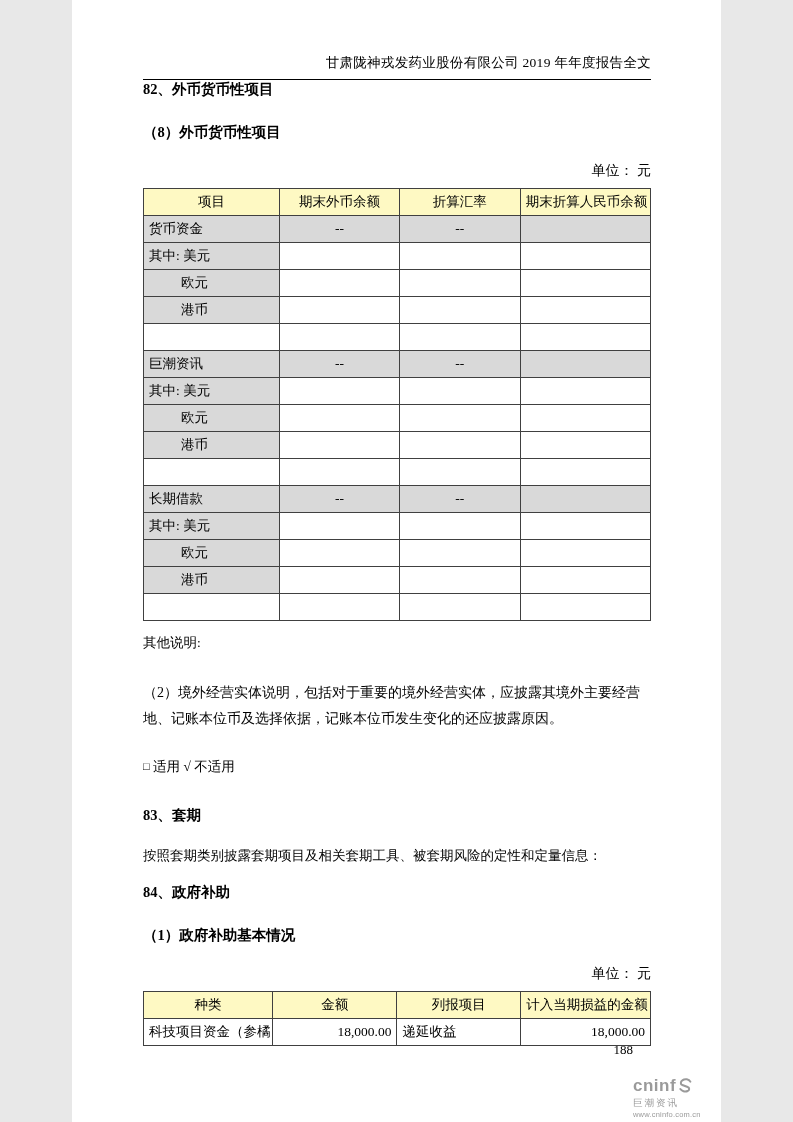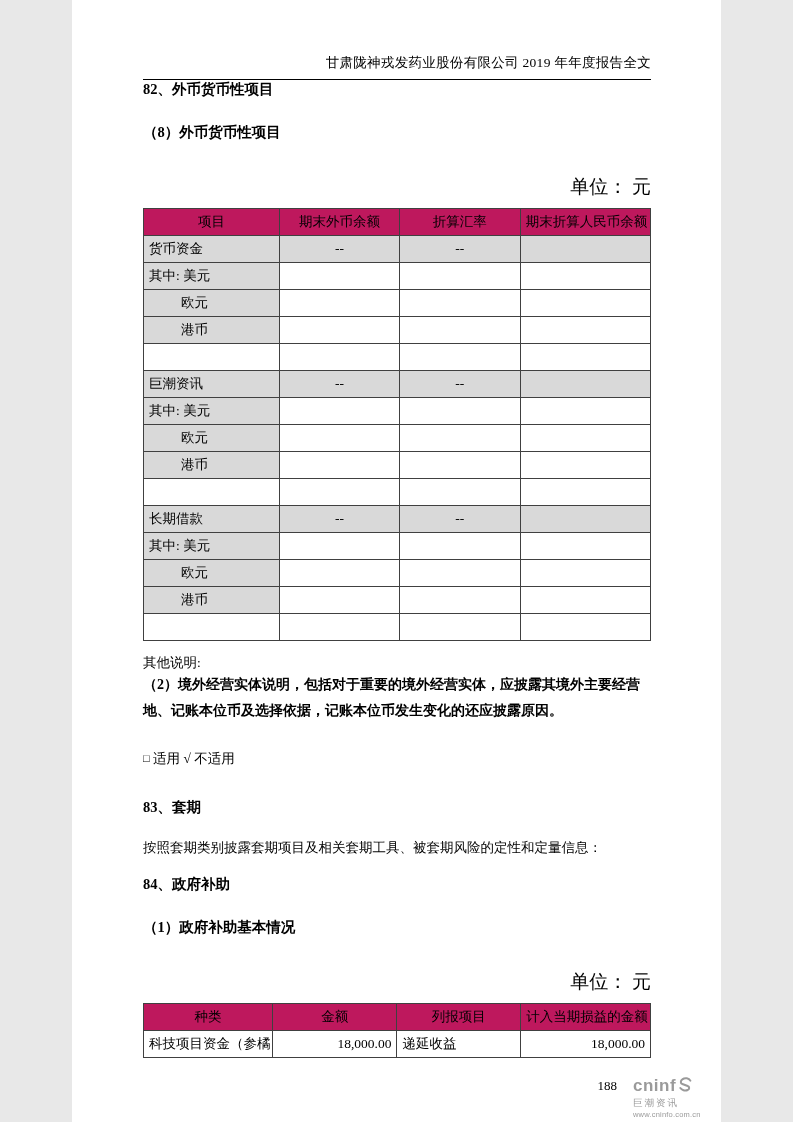--- a/index.html
+++ b/index.html
@@ -11,46 +11,46 @@
   }
   .content { padding: 54px 70px 0 71px; }
 
   .doc-header {
     text-align: right; font-size: 13.5px; letter-spacing: 0.3px;
     padding-bottom: 7px; border-bottom: 1px solid #000;
   }
 
   .h-num { font-weight: bold; font-size: 14.5px; }
   .h-sub { font-weight: bold; font-size: 14.5px; margin-top: 24px; }
-  .unit-label { text-align: right; margin-top: 32px; font-size: 19px; }
+  .unit-label { text-align: right; margin-top: 20px; font-size: 14px; }
 
   table { width: 100%; border-collapse: collapse; table-layout: fixed; margin-top: 8px; font-size: 13.5px; }
   th, td { border: 1px solid #404040; height: 26px; padding: 0 5px; vertical-align: middle; overflow: hidden; white-space: nowrap; }
-  th { background: #be185d; font-weight: normal; }
+  th { background: #fef9c3; font-weight: normal; }
   td { text-align: left; }
   td.center { text-align: center; }
   td.right { text-align: right; }
   .shade { background: #d9d9d9; }
   td.indent { padding-left: 37px; }
 
   .note { margin-top: 13px; font-size: 13.5px; }
-  .para-bold { font-weight: bold; line-height: 1.85; font-size: 14px; }
+  .para-bold { font-weight: normal; margin-top: 28px; line-height: 1.85; font-size: 14px; }
   .applicability { margin-top: 26px; font-size: 13.5px; }
   .applicability .box { font-size: 11px; position: relative; top: -1px; }
   .body-text { margin-top: 22px; font-size: 13.5px; }
 
   .page-number {
-    position: absolute; right: 104px; top: 1042px; font-size: 13px; margin-top: 36px;
+    position: absolute; right: 88px; top: 1042px; font-size: 13px;
   }
   .cninfo-logo {
     position: absolute; right: 18px; top: 1076px; width: 70px;
     color: #9a9a9a; text-align: left;
     font-family: "Liberation Sans", "DejaVu Sans", sans-serif;
   }
-  .cninfo-logo .logo-row { display: flex; align-items: flex-start; gap: 1px; }
+  .cninfo-logo .logo-row { display: flex; align-items: center; gap: 1px; }
   .cninfo-logo .logo-word { font-size: 17px; font-weight: bold; letter-spacing: 0.5px; }
   .cninfo-logo .logo-cn { font-size: 9.5px; letter-spacing: 2px; margin-top: 1px; }
   .cninfo-logo .logo-url { font-size: 7.5px; letter-spacing: 0.2px; }
 </style>
 </head>
 <body>
 
 <div class="page">
   <div class="content">
 

